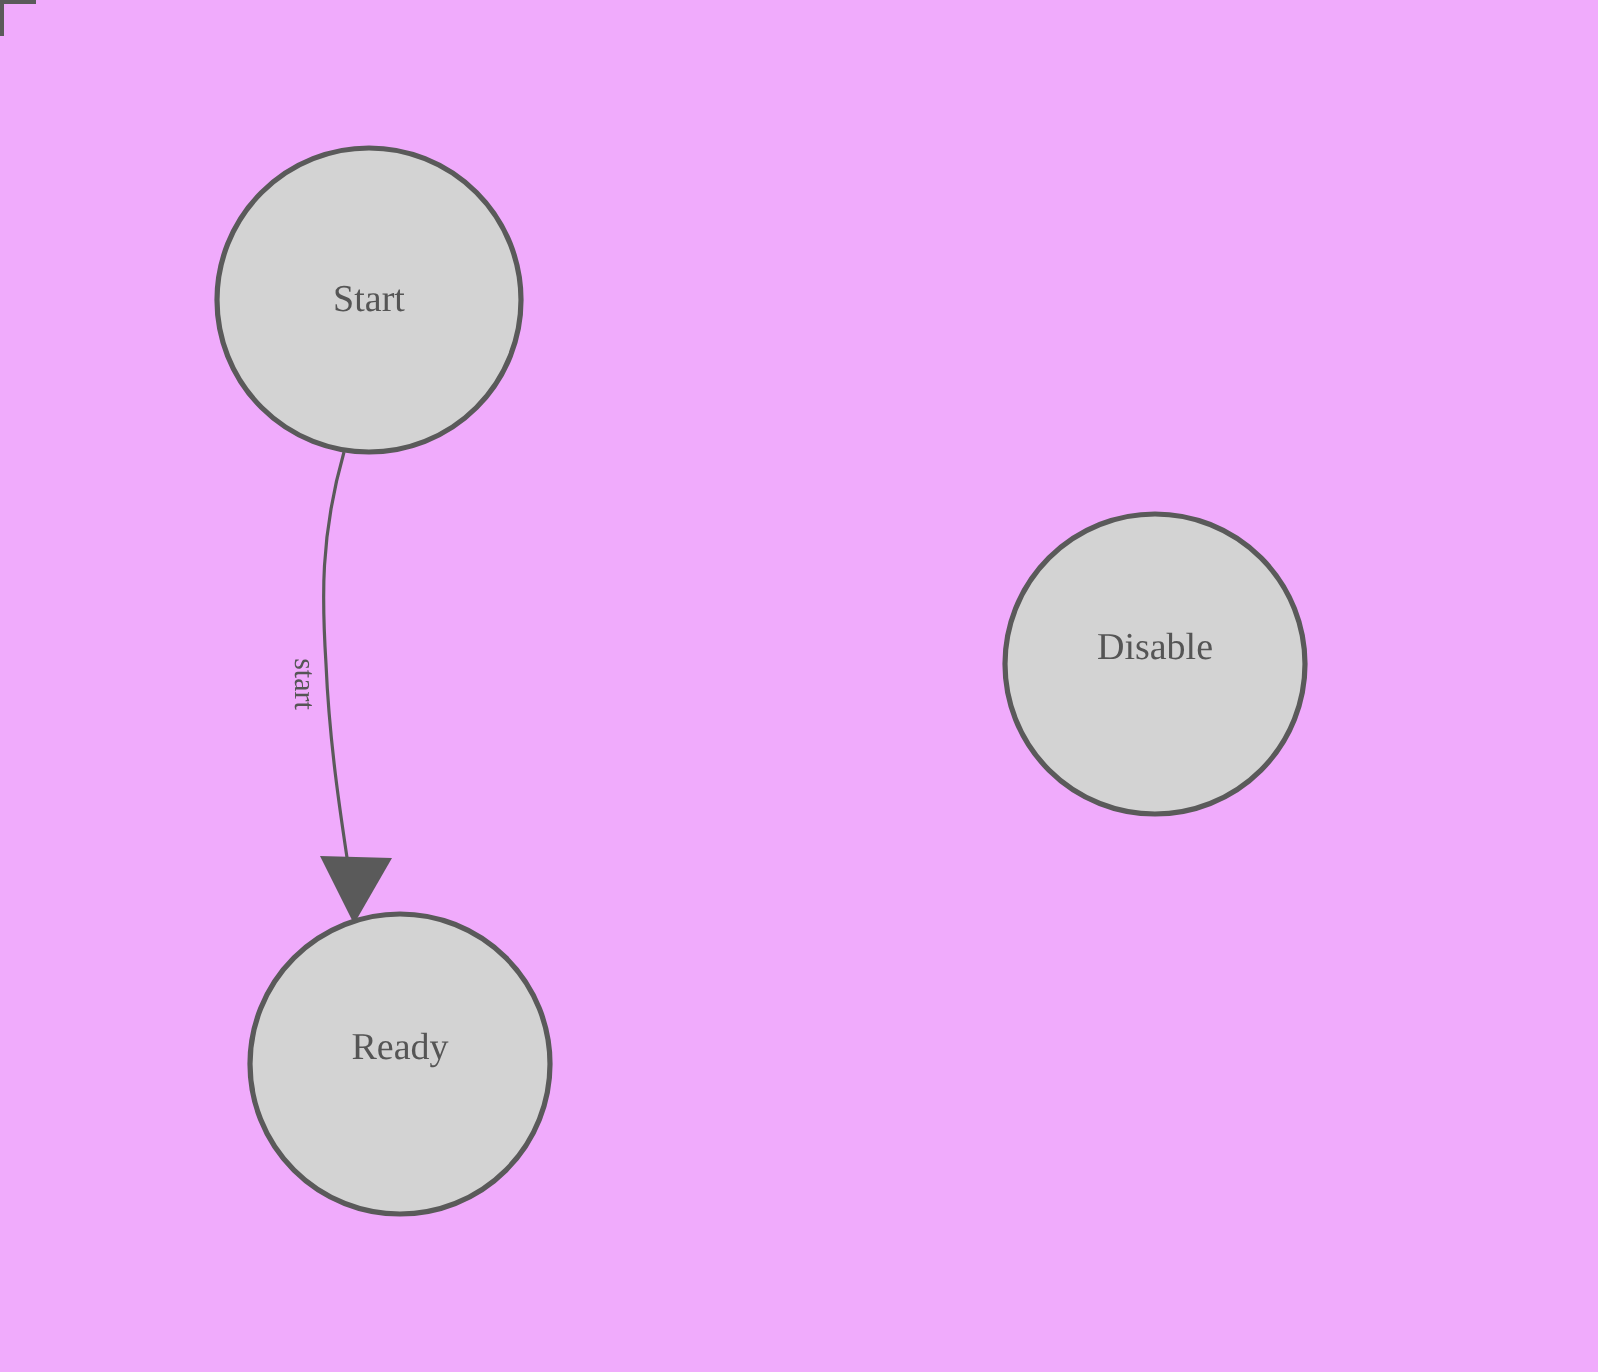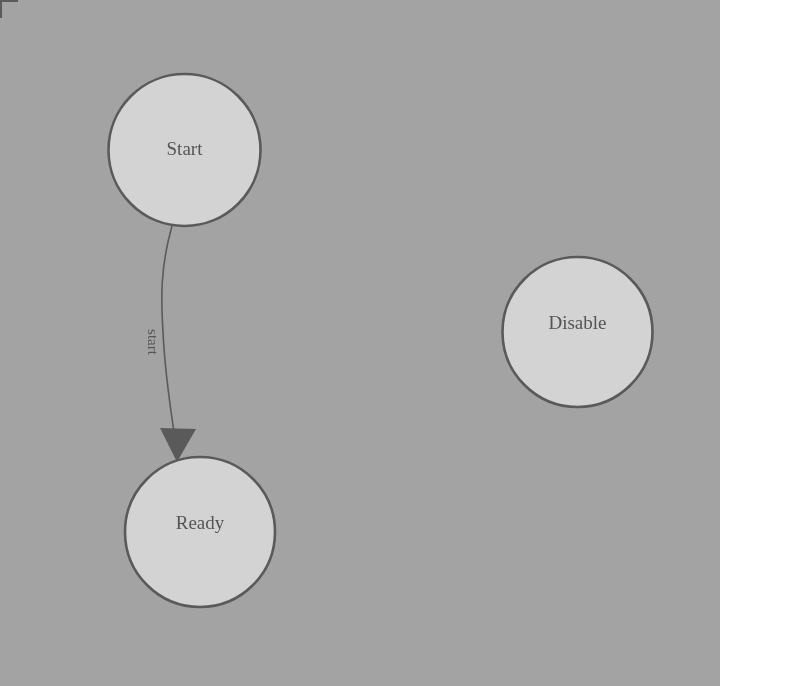--- a/index.html
+++ b/index.html
@@ -9,23 +9,23 @@
     background: #ffffff;
   }
   body {
     width: 799px;
     height: 686px;
     overflow: hidden;
     font-family: "Liberation Serif", "DejaVu Serif", serif;
   }
   #canvas-root {
     position: relative;
-    width: 720px;
+    width: 799px;
     height: 686px;
-    background: #a3a3a3;
+    background: #f0abfc;
   }
   svg#graph-svg {
     position: absolute;
     top: 0;
     left: 0;
     width: 799px;
     height: 686px;
     display: block;
   }
   .node-label {

